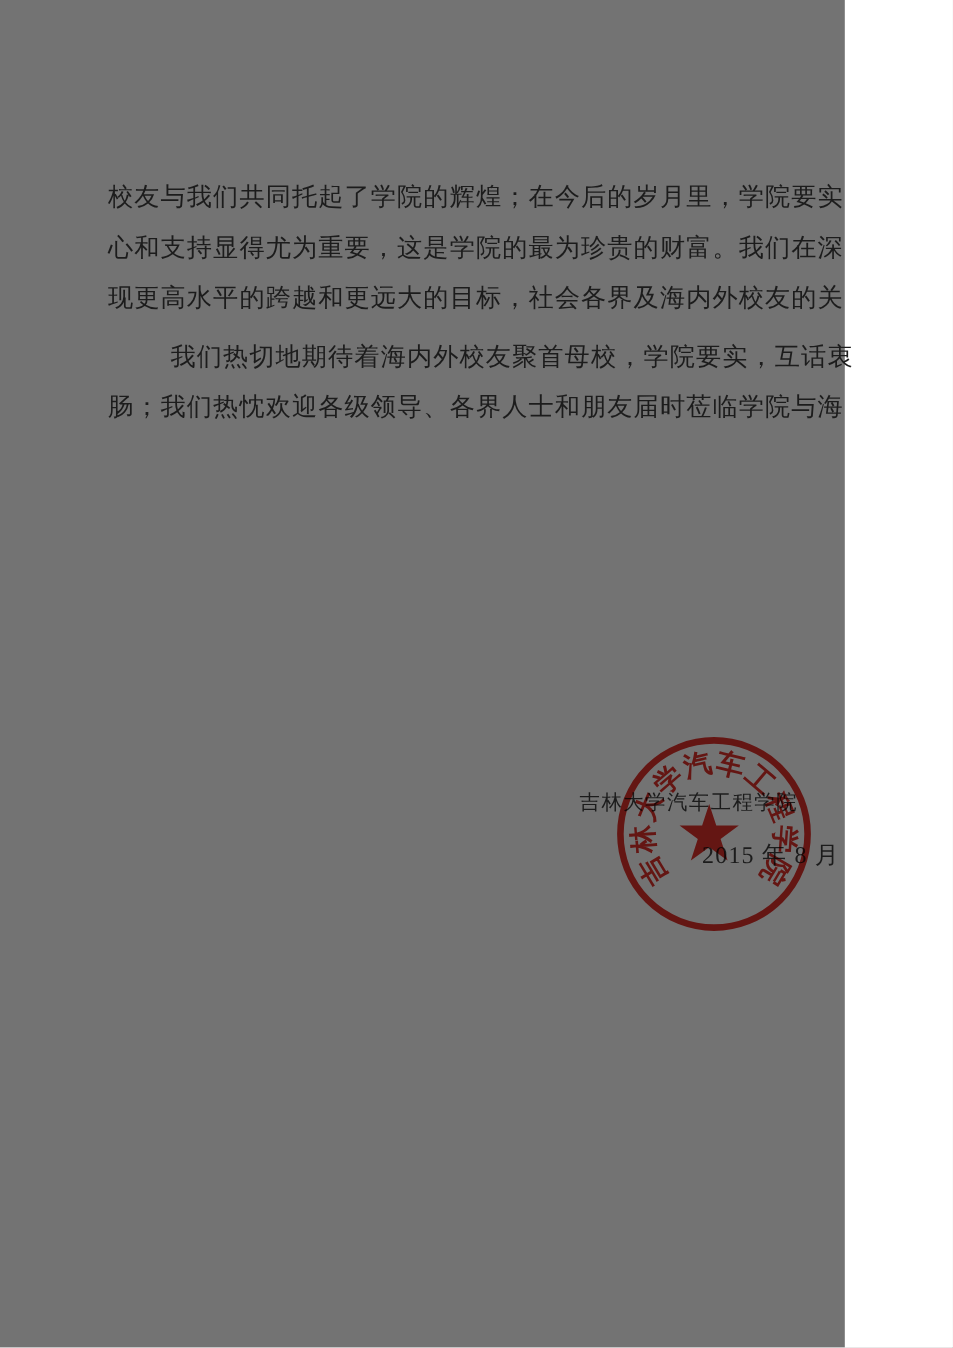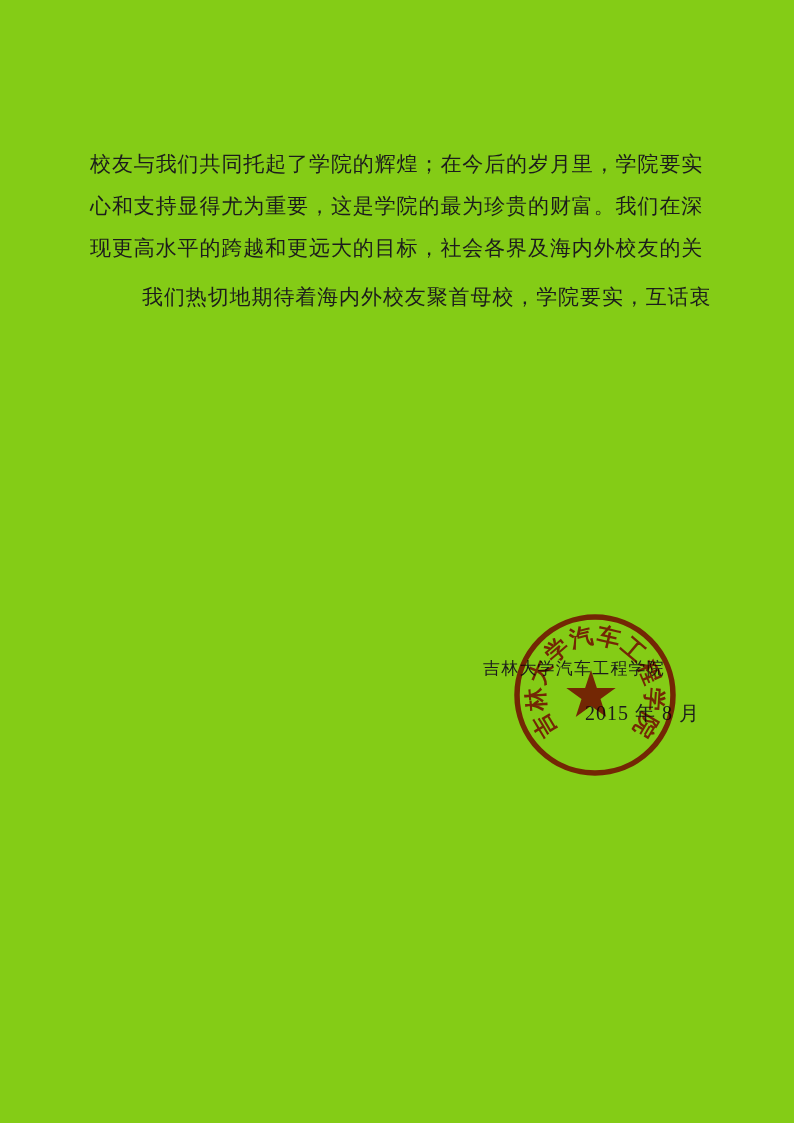--- a/index.html
+++ b/index.html
@@ -2,21 +2,21 @@
 <html style="--seal-color: #dd241e;"><head>
 <meta charset="utf-8">
 <style>
   :root { --seal-color:#dd241e; --ink:#1c1c1c; }
   html,body{margin:0;padding:0;}
   body{
     width:794px;height:1123px;background:#ffffff;overflow:hidden;
     font-family:"Liberation Serif","DejaVu Serif",serif;
     color:var(--ink);
   }
-  .page{position:relative;width:794px;height:1123px;background:#84cc16;}
+  .page{position:relative;width:704px;height:1123px;background:#737373;}
 
   
   .body-text{
     position:absolute;left:90px;top:143px;width:612px;
     font-size:21px;
   }
   .tline{
     height:42px;line-height:42px;white-space:nowrap;
     text-align:justify;text-align-last:justify;
     letter-spacing:0.9px;
@@ -55,20 +55,21 @@
 <div class="page">
 
   <div class="body-text">
     <div>
       <div class="tline">校友与我们共同托起了学院的辉煌；在今后的岁月里，学院要实</div>
       <div class="tline">心和支持显得尤为重要，这是学院的最为珍贵的财富。我们在深</div>
       <div class="tline">现更高水平的跨越和更远大的目标，社会各界及海内外校友的关</div>
     </div>
     <div class="para2">
       <div class="tline indent">我们热切地期待着海内外校友聚首母校，学院要实，互话衷</div>
+      <div class="tline">肠；我们热忱欢迎各级领导、各界人士和朋友届时莅临学院与海</div>
     </div>
   </div>
 
   <div class="sig-name">吉林大学汽车工程学院</div>
   <div class="sig-date">2015 年 8 月</div>
 
   <svg class="seal" viewBox="0 0 190 190" xmlns="http://www.w3.org/2000/svg">
     <circle cx="95" cy="95" r="78"></circle>
     <polygon points="91,70 96.9,87.9 115.7,88 100.5,99.1 106.3,117 91,106 75.7,117 81.5,99.1 66.3,88 85.1,87.9"></polygon>
     <g id="seal-ring">

